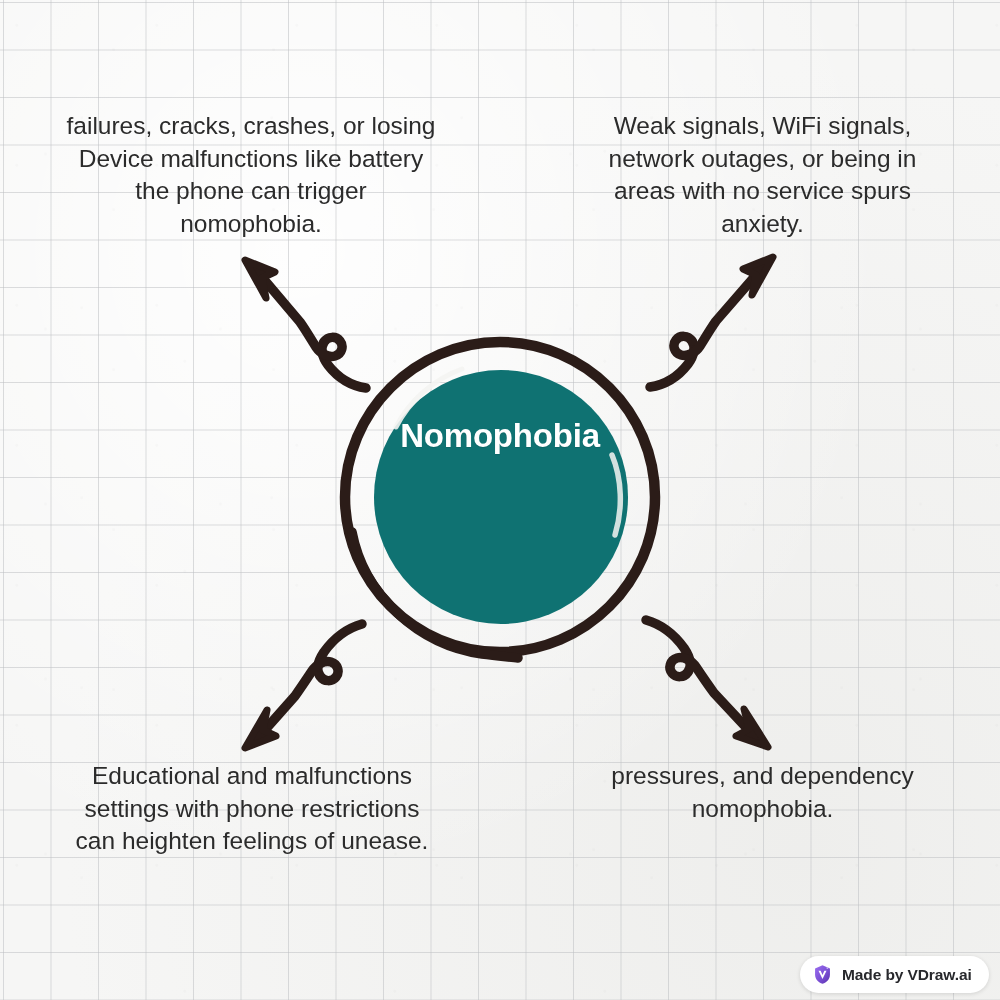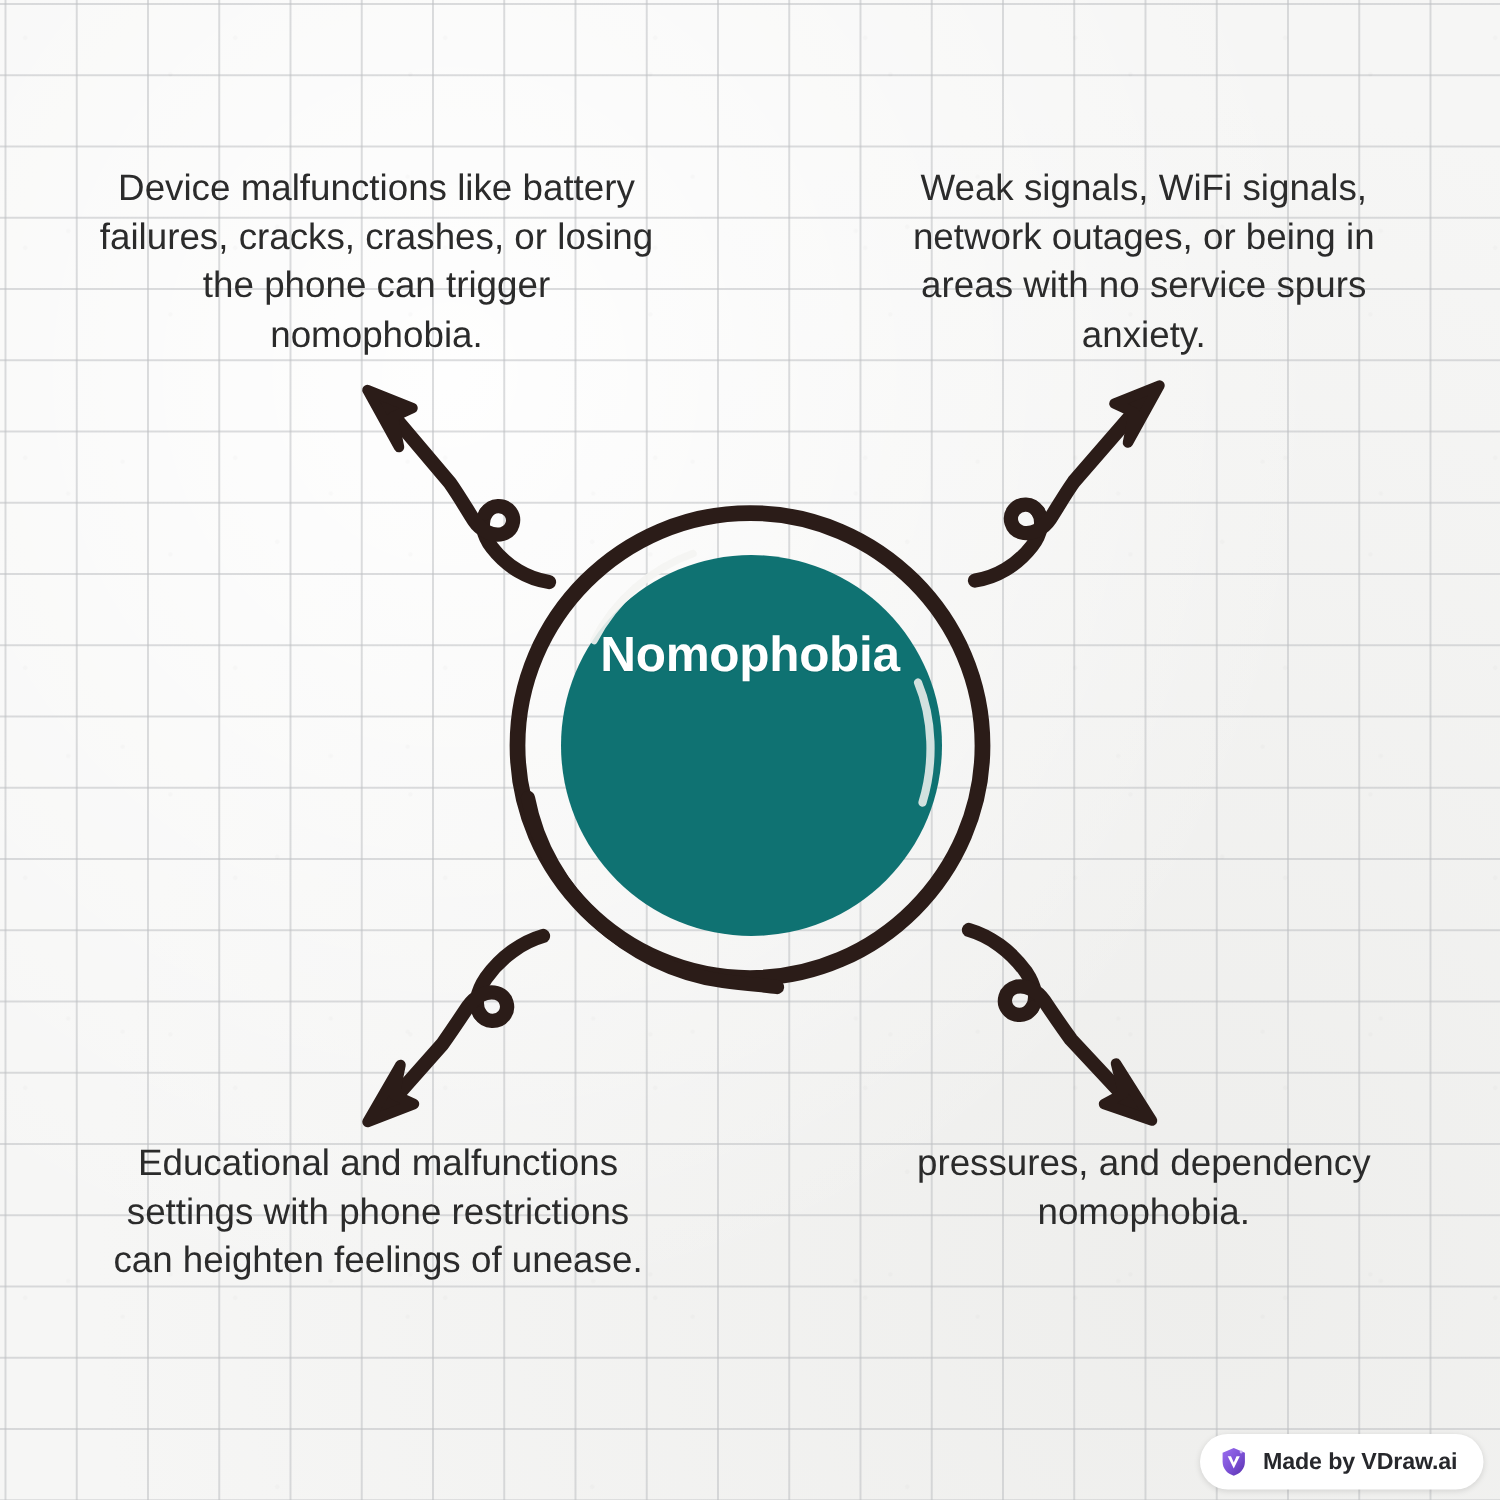--- a/index.html
+++ b/index.html
@@ -176,22 +176,22 @@
 
       <path d="M66 100 C 80 73, 104 52, 132 42" fill="none" stroke="#f4f4f2" stroke-width="5" stroke-linecap="round" opacity="0.9"></path>
       <path d="M282 128 C 292 152, 293 182, 285 208" fill="none" stroke="#f4f4f2" stroke-width="5.5" stroke-linecap="round" opacity="0.85"></path>
     </svg>
     <div class="hub-label">
       <span>Nomophobia</span>
     </div>
   </div>
 
   <div class="callout callout-tl">
+    <span>failures, cracks, crashes, or losing</span>
     <span>Device malfunctions like battery</span>
-    <span>failures, cracks, crashes, or losing</span>
     <span>the phone can trigger</span>
     <span>nomophobia.</span>
   </div>
 
   <div class="callout callout-tr">
     <span>Weak signals, WiFi signals,</span>
     <span>network outages, or being in</span>
     <span>areas with no service spurs</span>
     <span>anxiety.</span>
   </div>

